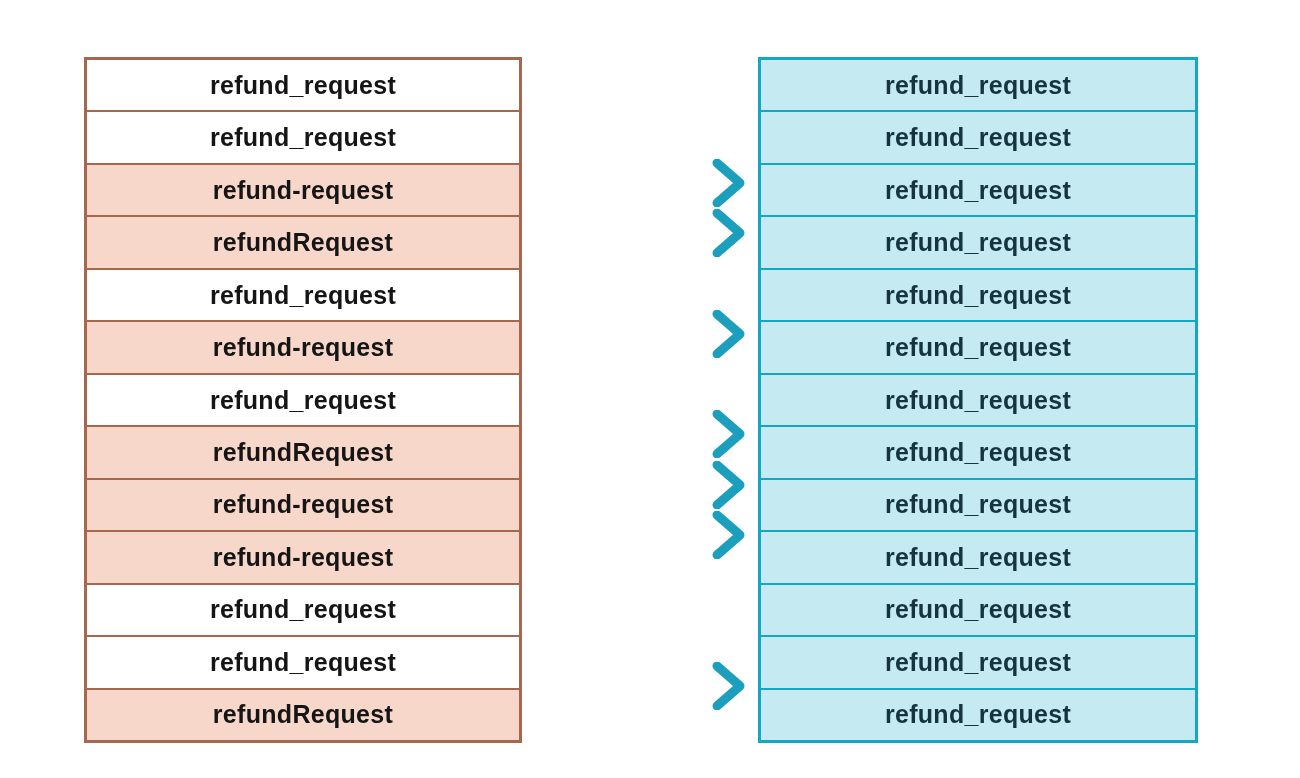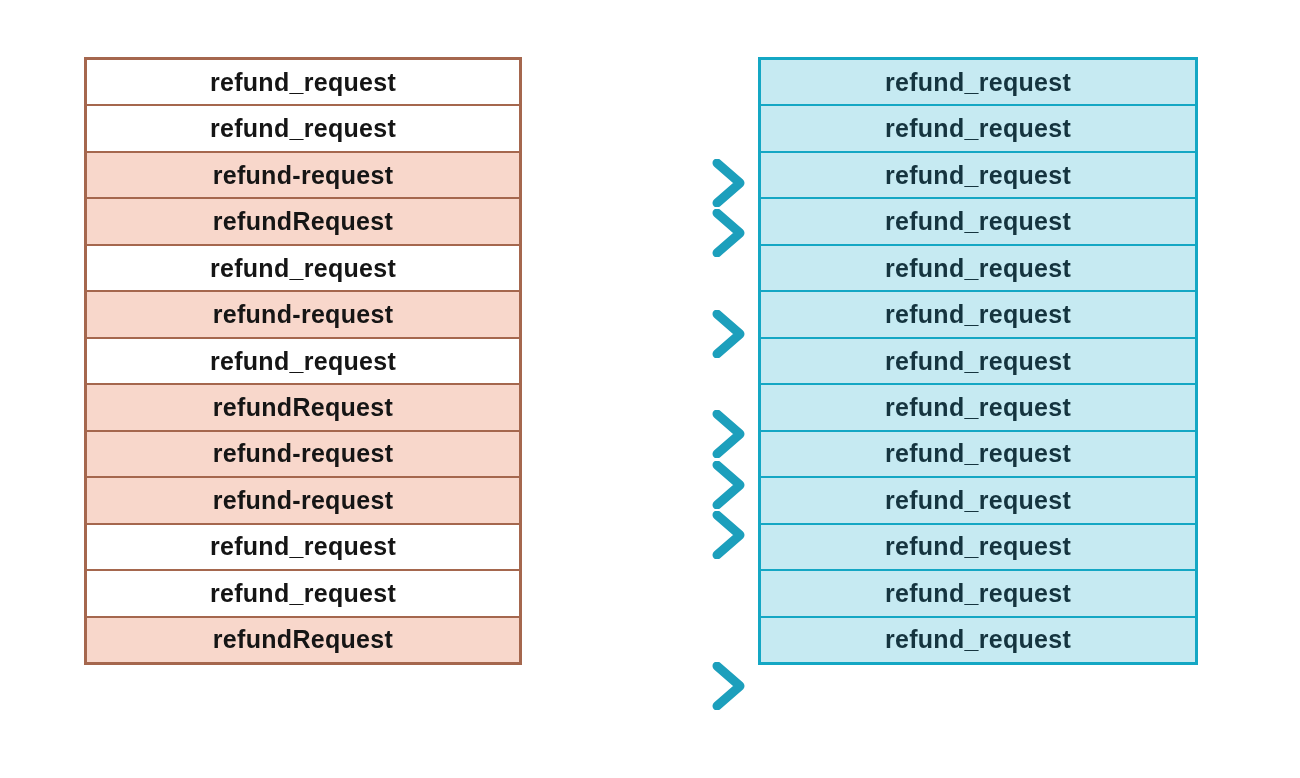--- a/index.html
+++ b/index.html
@@ -7,21 +7,21 @@
     position: relative;
     width: 1300px;
     height: 778px;
     background: #ffffff;
     overflow: hidden;
     font-family: "Liberation Sans", "DejaVu Sans", sans-serif;
   }
   .col-box {
     position: absolute;
     top: 57px;
-    height: 608px;
+    height: 686px;
     box-sizing: border-box;
     display: flex;
     flex-direction: column;
   }
   .source-box {
     left: 84px;
     width: 438px;
     border: 3px solid var(--left-border);
     background: #ffffff;
   }

